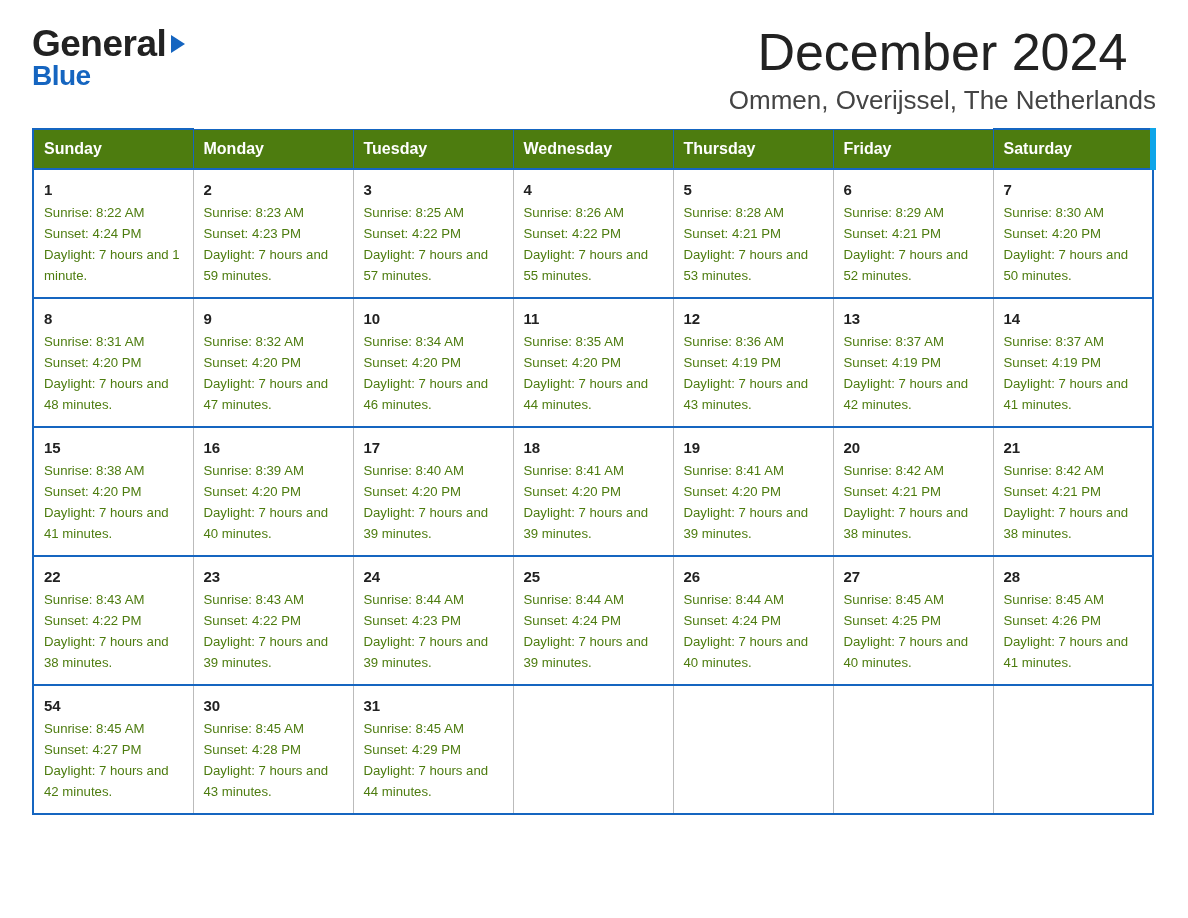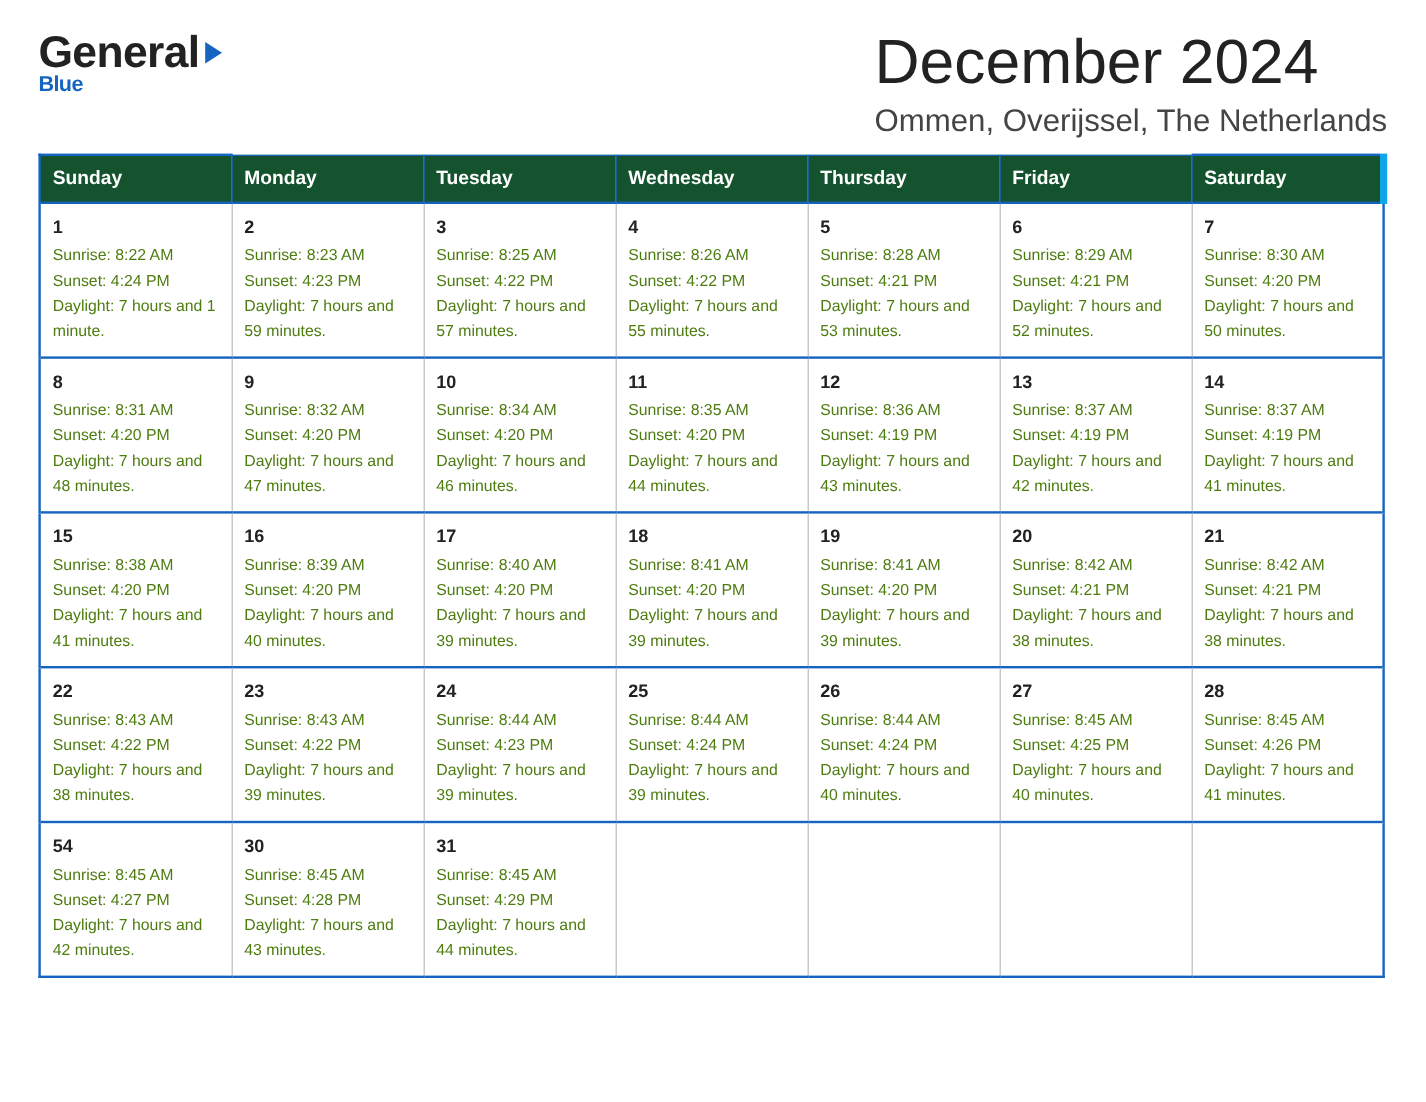--- a/index.html
+++ b/index.html
@@ -23,41 +23,41 @@
       align-items: flex-start;
     }
     .logo-text {
       font-size: 37px;
       font-weight: bold;
       color: #222;
       letter-spacing: -0.5px;
       line-height: 1.1;
     }
     .title-block {
-      text-align: left;
+      text-align: center;
     }
     .month-title {
       font-size: 52px;
       font-weight: 300;
       color: #222;
       line-height: 1.1;
     }
     .location-title {
       font-size: 26px;
       color: #444;
       font-weight: 400;
       margin-top: 4px;
     }
     .calendar-table {
       width: 100%;
       border-collapse: collapse;
       margin-top: 12px;
     }
     .calendar-table th {
-      background-color: #14532d;
+      background-color: #4d7c0f;
       color: #fff;
       font-size: 16px;
       font-weight: 600;
       padding: 10px 10px 10px 10px;
       text-align: left;
       border: 1px solid #1565c0;
     }
     .calendar-table td {
       vertical-align: top;
       padding: 8px 10px 10px 10px;
@@ -106,21 +106,21 @@
 <body>
 
 <div class="header-row">
   <div class="logo">
     <div style="display:flex;align-items:center;">
       <span class="logo-text">General</span>
       <svg width="22" height="22" viewBox="0 0 22 22" style="margin-left:1px;margin-top:0px;">
         <polygon points="4,2 18,11 4,20" fill="#1565c0"></polygon>
       </svg>
     </div>
-    <span class="logo-text" style="color:#1565c0;font-size:18px;font-weight:bold;margin-top:-4px;">Blue</span>
+    <span class="logo-text" style="color:#1565c0;font-size:28px;font-weight:bold;margin-top:-4px;">Blue</span>
   </div>
   <div class="title-block">
     <div class="month-title">December 2024</div>
     <div class="location-title">Ommen, Overijssel, The Netherlands</div>
   </div>
 </div>
 
 <table class="calendar-table">
   <thead>
     <tr>

